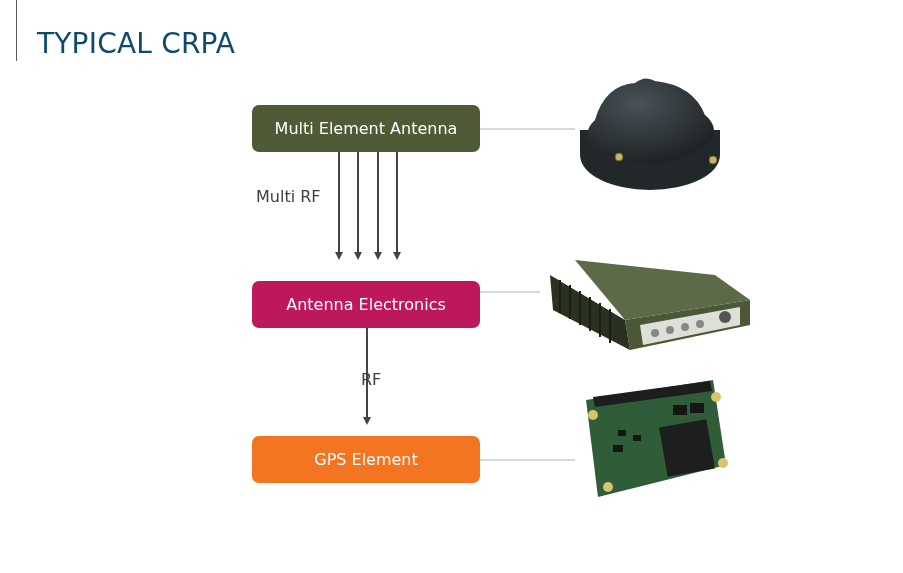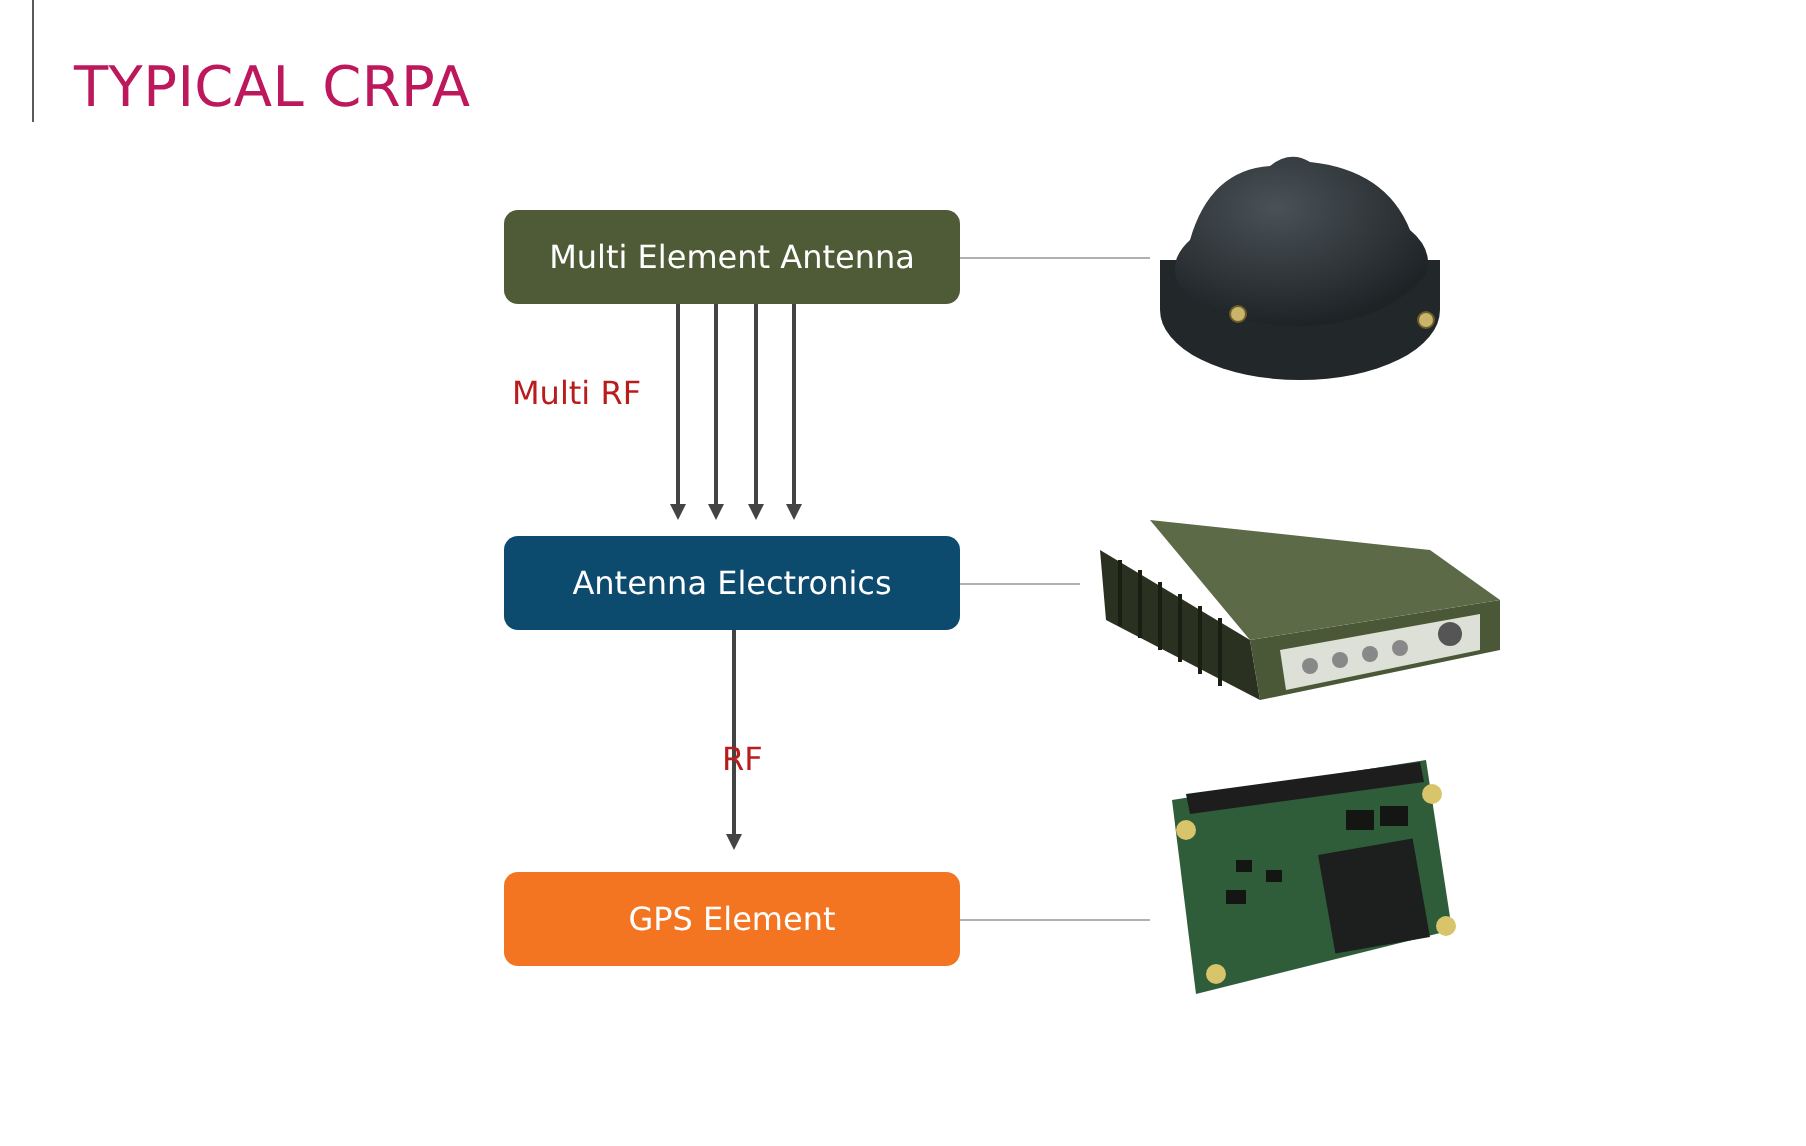--- a/index.html
+++ b/index.html
@@ -1,23 +1,23 @@
 <!DOCTYPE html>
 <html><head>
 <meta charset="utf-8">
 <style>
   html,body{margin:0;padding:0;background:#ffffff;}
   body{width:903px;height:573px;position:relative;overflow:hidden;font-family:"DejaVu Sans","Liberation Sans",sans-serif;}
   .title-bar{position:absolute;left:16px;top:0;width:1px;height:61px;background:#5a5a5a;}
-  .title{position:absolute;left:37px;top:27px;font-size:28px;color:#be185d;letter-spacing:0.2px;font-weight:normal;}
+  .title{position:absolute;left:37px;top:27px;font-size:28px;color:#0c4a6e;letter-spacing:0.2px;font-weight:normal;}
   .box{position:absolute;left:252px;width:228px;height:47px;border-radius:7px;color:#fff;font-size:16px;display:flex;align-items:center;justify-content:center;}
   .box-mea{top:105px;background:#4f5a36;}
-  .box-ae{top:268px;background:#0c4a6e;}
+  .box-ae{top:281px;background:#be185d;}
   .box-gps{top:436px;background:#f37421;}
-  .lbl{position:absolute;font-size:16px;color:#b91c1c;}
+  .lbl{position:absolute;font-size:16px;color:#404040;}
   .lbl-multi{left:256px;top:187px;}
   .lbl-rf{left:313px;top:370px;margin-left:48px;}
   svg.wires{position:absolute;left:0;top:0;}
   .img{position:absolute;}
 </style>
 </head>
 <body>
 
 <div class="title-bar"></div>
 <div class="title">TYPICAL CRPA</div>

